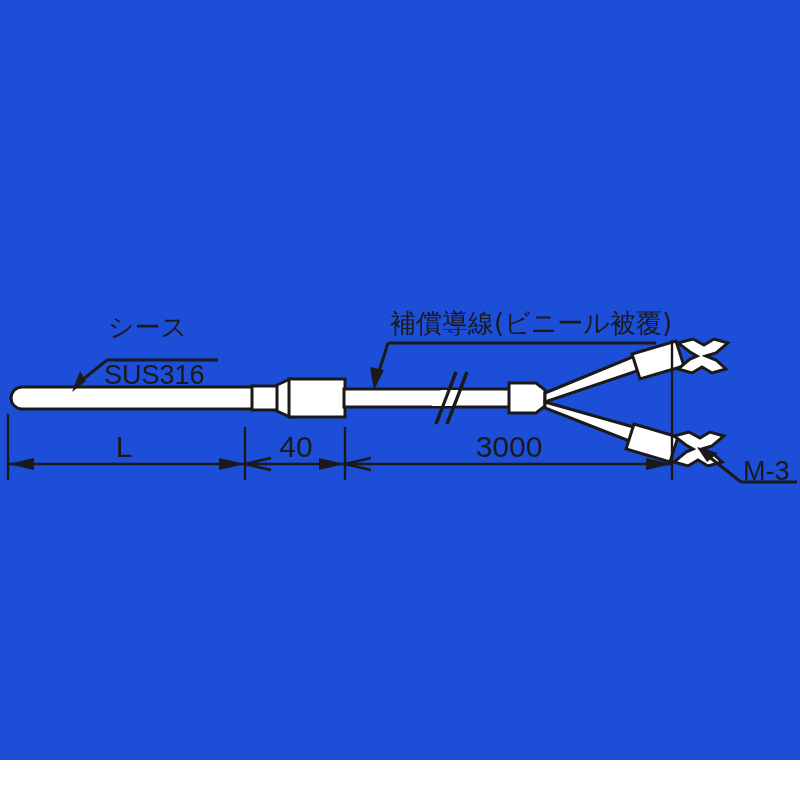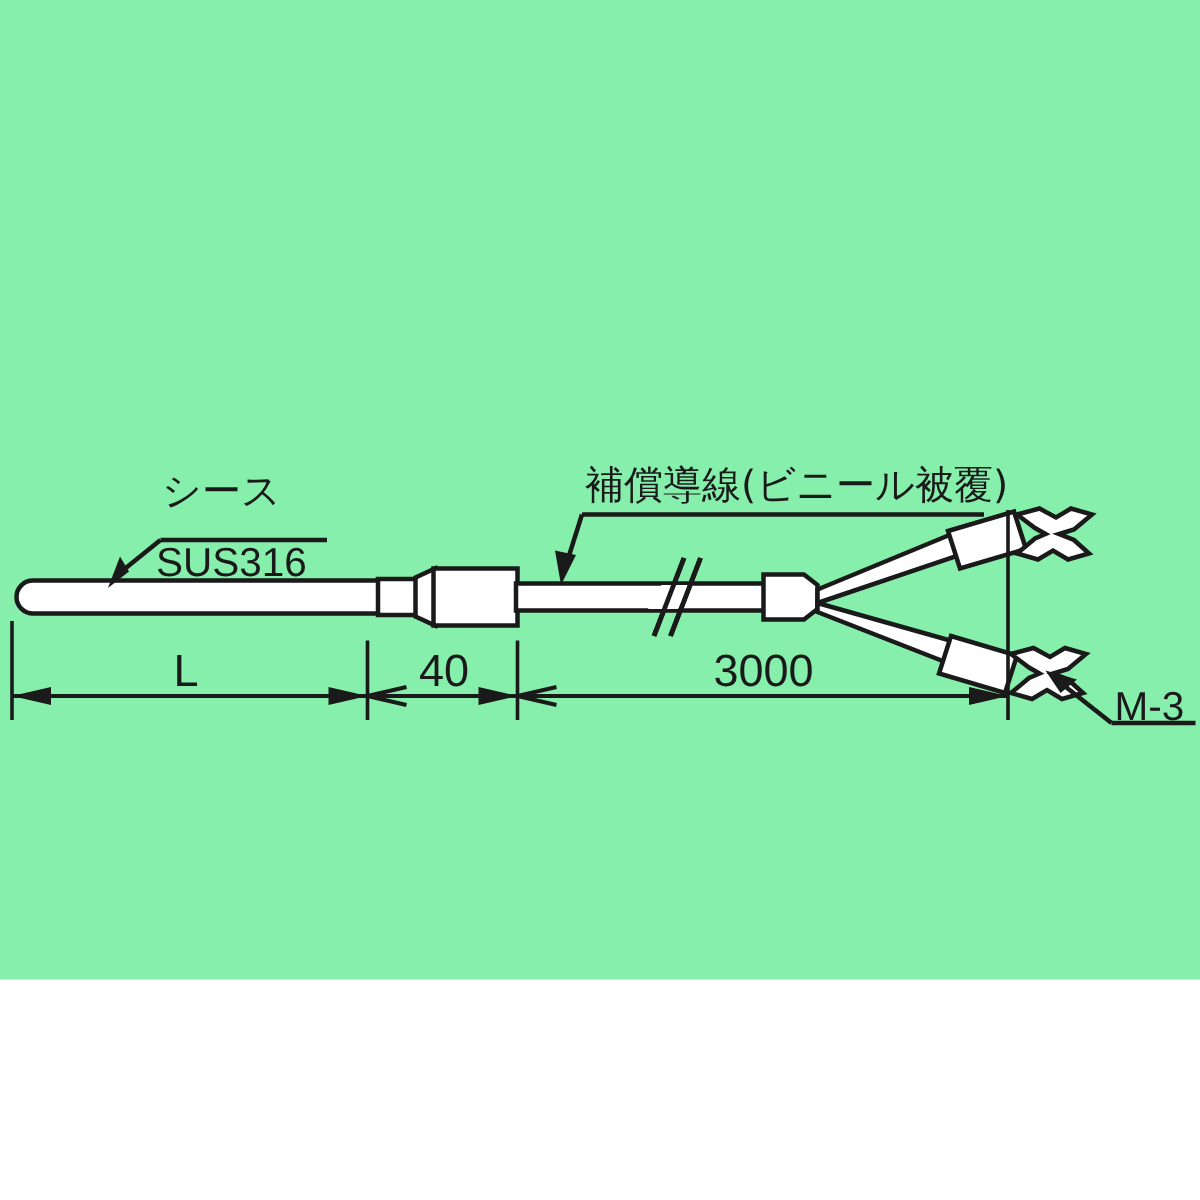--- a/index.html
+++ b/index.html
@@ -9,22 +9,22 @@
   }
   body {
     width: 800px;
     height: 800px;
     font-family: "Liberation Sans", "DejaVu Sans", sans-serif;
     overflow: hidden;
   }
   #drawing-root {
     position: relative;
     width: 800px;
-    height: 653px;
-    background: #86efac;
+    height: 760px;
+    background: #1d4ed8;
   }
   svg#technical-drawing {
     display: block;
     width: 800px;
     height: 800px;
   }
   .ln {
     stroke: #1a1a1a;
     fill: none;
     stroke-linecap: butt;

